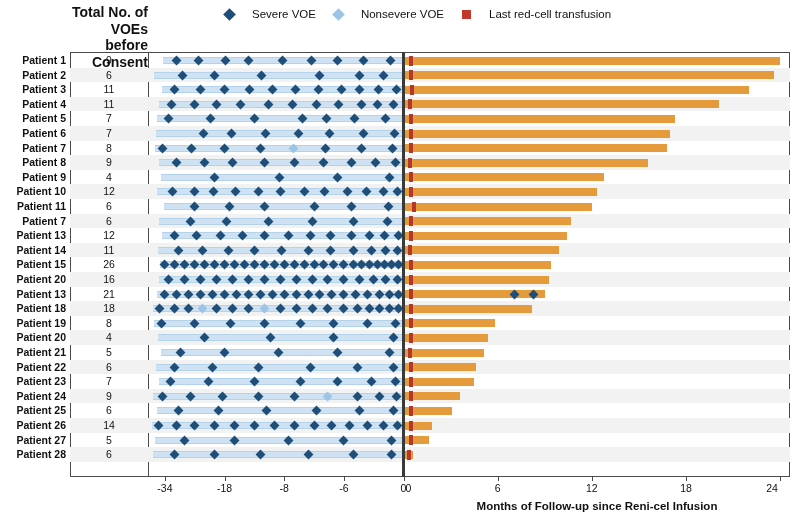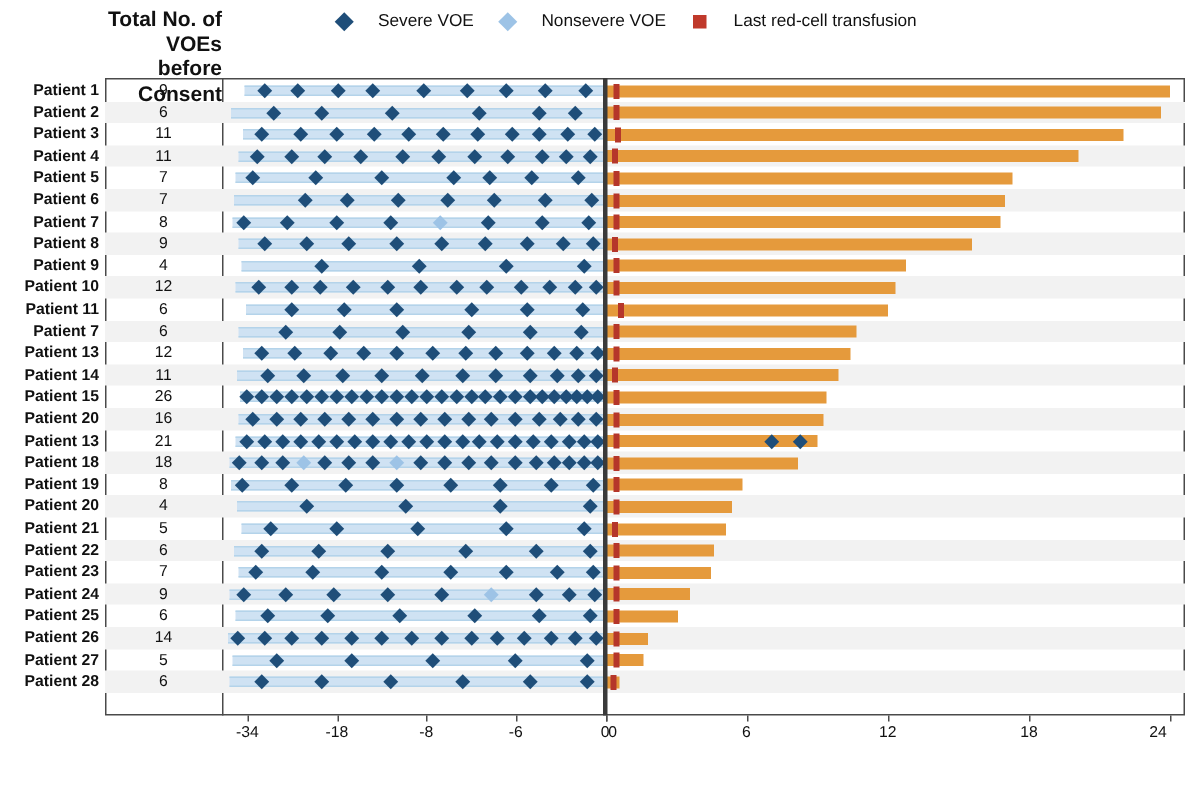--- a/index.html
+++ b/index.html
@@ -757,14 +757,15 @@
       <div class="ticklabel" style="left: 408.5px;">0</div>
       <div class="tick" style="left: 497.663px;"></div>
       <div class="ticklabel" style="left: 497.663px;">6</div>
       <div class="tick" style="left: 591.827px;"></div>
       <div class="ticklabel" style="left: 591.827px;">12</div>
       <div class="tick" style="left: 685.99px;"></div>
       <div class="ticklabel" style="left: 685.99px;">18</div>
       <div class="tick" style="left: 780.153px;"></div>
       <div class="ticklabel" style="left: 772px;">24</div>
     </div>
+  <div class="axis-title" id="axis-title-right">Months of Follow-up since Reni-cel Infusion</div>
 
 </div>
 
 </body></html>

